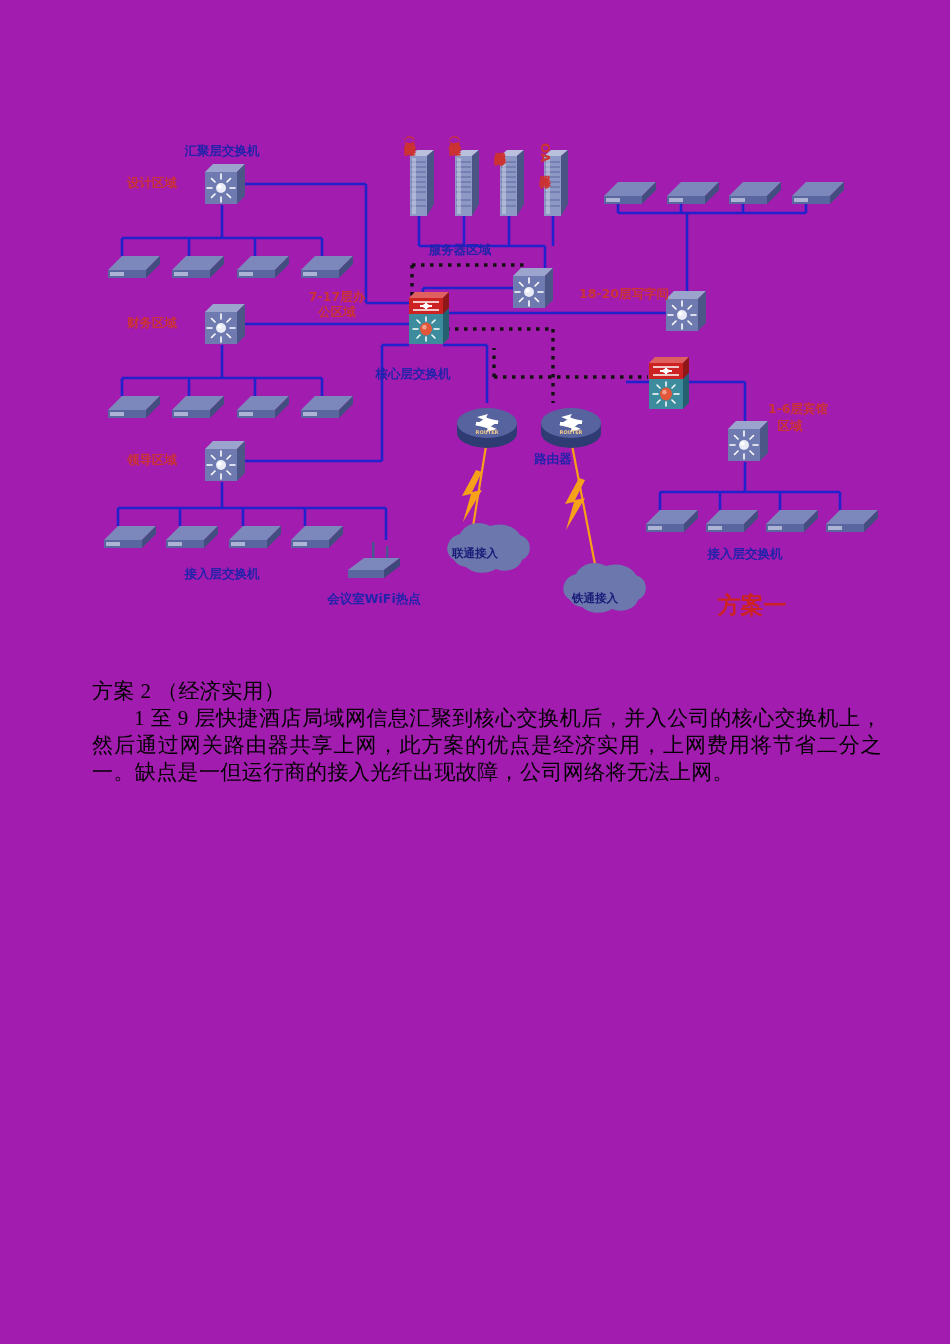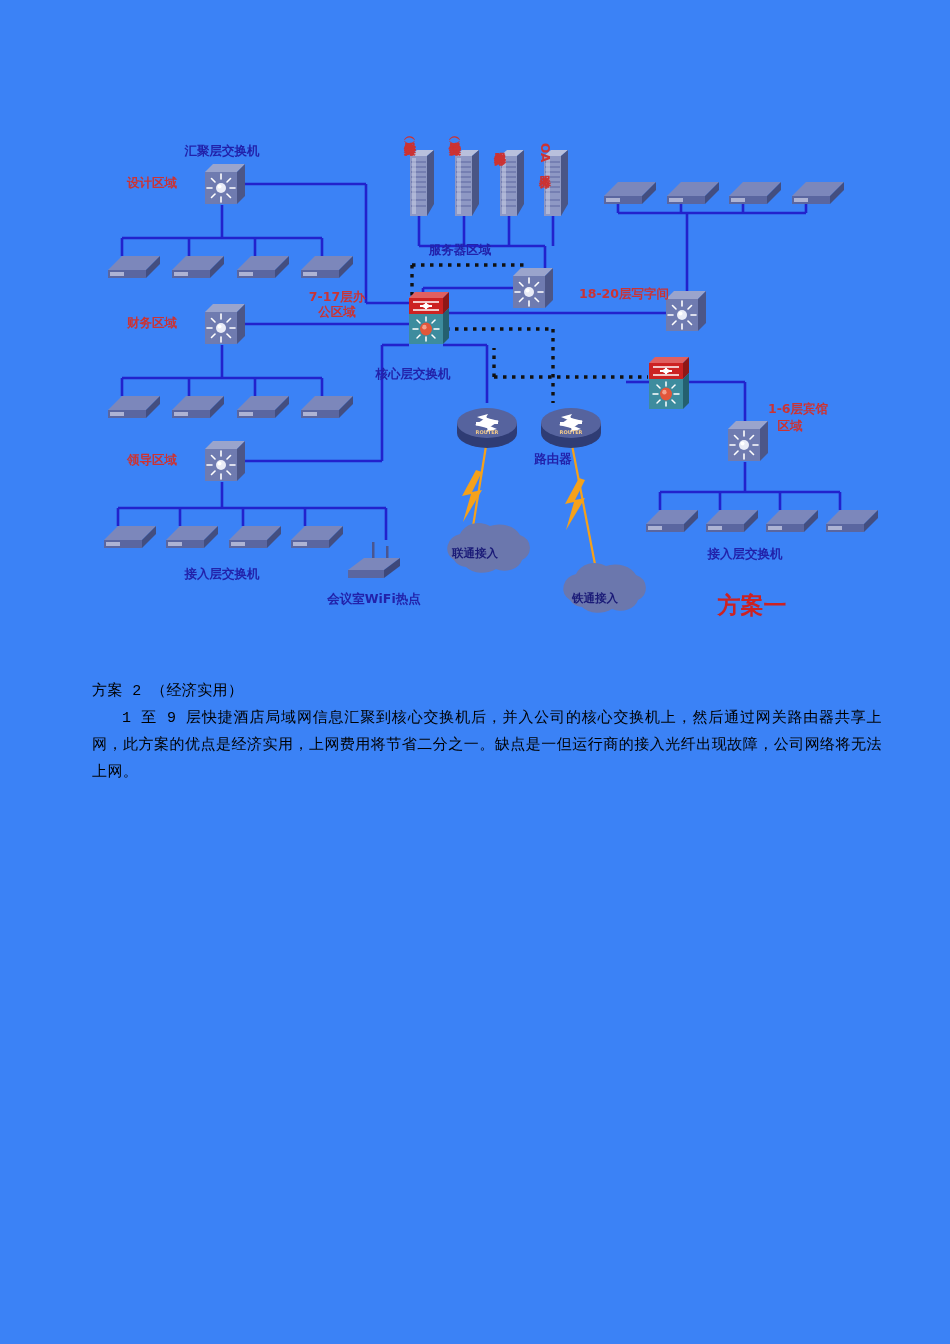--- a/index.html
+++ b/index.html
@@ -9,38 +9,38 @@
   body {
     width: 950px; height: 1344px;
     position: relative;
     font-family: "DejaVu Sans", "Liberation Sans", sans-serif;
     overflow: hidden;
   }
   #page {
     position: absolute;
     left: 0; top: 0;
     width: 950px; height: 1344px;
-    background: #3b82f6;
+    background: #a21caf;
   }
   #diagram {
     position: absolute;
     left: 0; top: 0;
     width: 950px; height: 660px;
   }
   #diagram svg { display: block; }
 
   
   #doc-text {
     position: absolute;
     left: 92px;
     top: 678px;
     width: 790px;
-    font-family: Liberation Mono, monospace;
+    font-family: Liberation Serif, serif;
     color: #000000;
-    font-size: 15px;
+    font-size: 21px;
     line-height: 27px;
     letter-spacing: 0.4px;
   }
   #doc-text .ttl { display:block; }
   #doc-text .body { display:block; text-align: justify; }
 
   .lbl {
     font-family: "DejaVu Sans", "Liberation Sans", sans-serif;
     font-weight: bold;
   }

